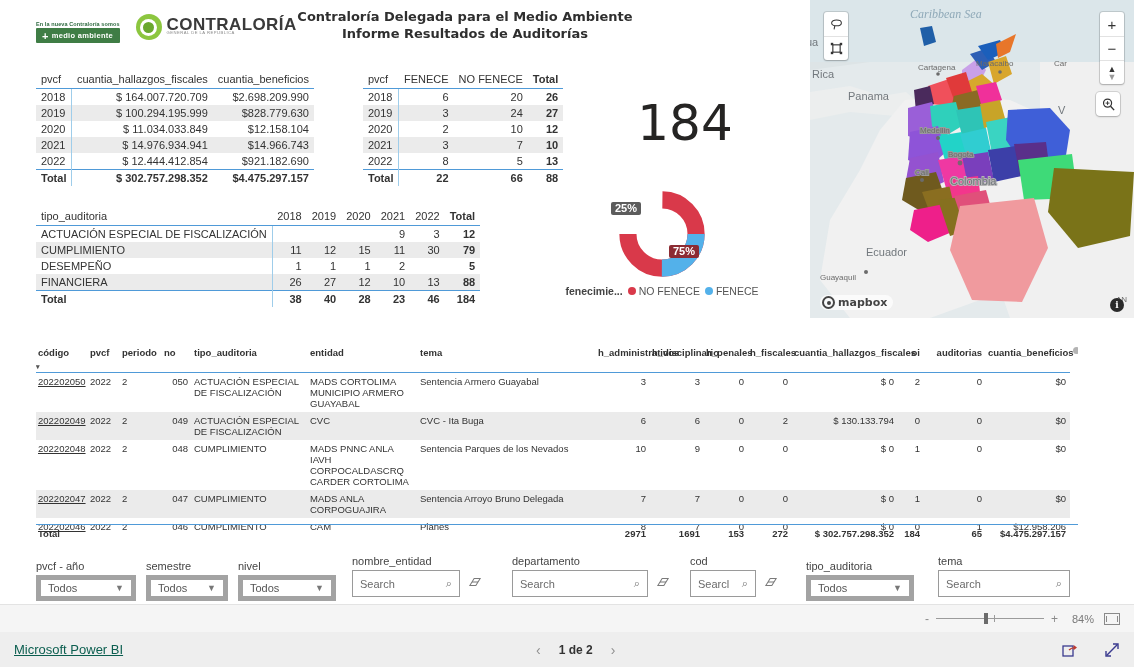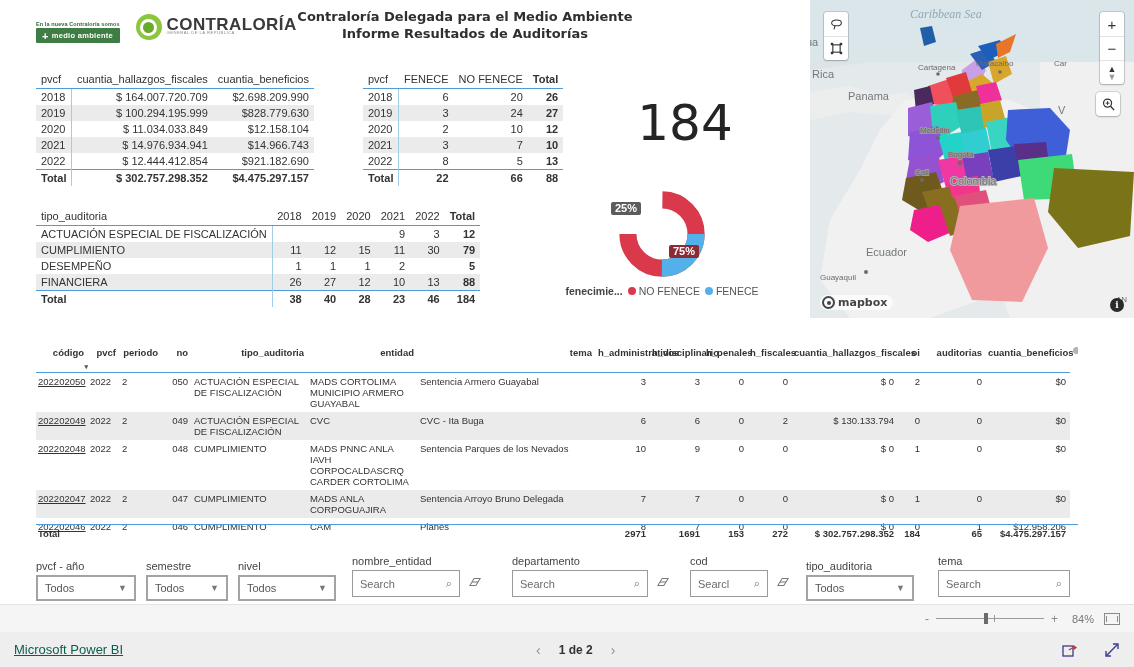--- a/index.html
+++ b/index.html
@@ -137,21 +137,21 @@
     background:#2a2a2a; color:#fff; font-size:9px; font-weight:bold;
     display:flex; align-items:center; justify-content:center; font-family:"DejaVu Serif", serif;
   }
 
   
   #detail-visual{
     position:absolute; left:36px; top:345px; width:1042px; height:198px; overflow:hidden;
   }
   table#detail-table{ border-collapse:collapse; width:1034px; font-size:9.5px; color:#333; table-layout:fixed;}
   #detail-table thead th{
-    font-weight:bold; text-align:right; vertical-align:top; padding:2px 4px 2px 2px;
+    font-weight:bold; text-align:left; vertical-align:top; padding:2px 4px 2px 2px;
     color:#333; font-size:9.5px; line-height:11px; background:#fff;
   }
   #detail-table thead th.num{ text-align:right; }
   #detail-table thead tr.hdr-border th{ border-bottom:1px solid #4f9ad8; height:12px; padding:0;}
   #detail-table tbody td{
     padding:3px 4px 3px 2px; vertical-align:top; line-height:11px; font-size:9.5px;
   }
   #detail-table tbody tr.alt td{ background:#ebebeb; }
   #detail-table tbody td.num{ text-align:right; }
   .code-link{ text-decoration:underline; color:#333; }
@@ -164,21 +164,21 @@
   .sort-caret{ font-size:7px; color:#555; }
   #detail-scroll-thumb{
     position:absolute; right:-2px; top:2px; width:7px; height:7px; border-radius:50%; background:#b3b3b3;
   }
 
   
   #slicer-row{ position:absolute; left:0; top:551px; width:1134px; height:50px; }
   .slicer{ position:absolute; }
   .slicer .sl-label{ font-size:11px; color:#444; margin-bottom:3px; white-space:nowrap;}
   .dd{
-    border:2px solid #a3a3a3; background:#ffffff; height:26px; display:flex; align-items:center;
+    border:5px solid #a3a3a3; background:#ffffff; height:26px; display:flex; align-items:center;
     justify-content:space-between; padding:0 7px; font-size:11px; color:#555; cursor:pointer;
   }
   .dd .chev{ color:#777; font-size:9px; }
   .sb-wrap{ display:flex; align-items:center; gap:8px; }
   .sb{
     border:1px solid #9a9a9a; background:#ffffff; height:27px; display:flex; align-items:center;
     justify-content:space-between; padding:0 7px; font-size:11px; color:#6b6b6b; cursor:text;
     overflow:hidden;
   }
   .sb .mag{ color:#777; font-size:11px; }
@@ -792,21 +792,21 @@
               <path d="M2 11 L7 3 L14 3 L9 11 Z" fill="none" stroke="#7a7a7a" stroke-width="1.2"></path>
               <path d="M4.5 7 L11.5 7" stroke="#7a7a7a" stroke-width="1.2"></path>
             </svg>
         </span>
       </div>
     </div>
 
     <div class="slicer" style="left:690px; top:4px; width:110px;">
       <div class="sl-label">cod</div>
       <div class="sb-wrap">
-        <div class="sb" style="width:78px">
+        <div class="sb" style="width:66px">
           <span>Searcl</span>
           <span class="mag">⌕</span>
         </div>
         <span class="eraser">
           <svg width="14" height="12" viewBox="0 0 16 14">
               <path d="M2 11 L7 3 L14 3 L9 11 Z" fill="none" stroke="#7a7a7a" stroke-width="1.2"></path>
               <path d="M4.5 7 L11.5 7" stroke="#7a7a7a" stroke-width="1.2"></path>
             </svg>
         </span>
       </div>

